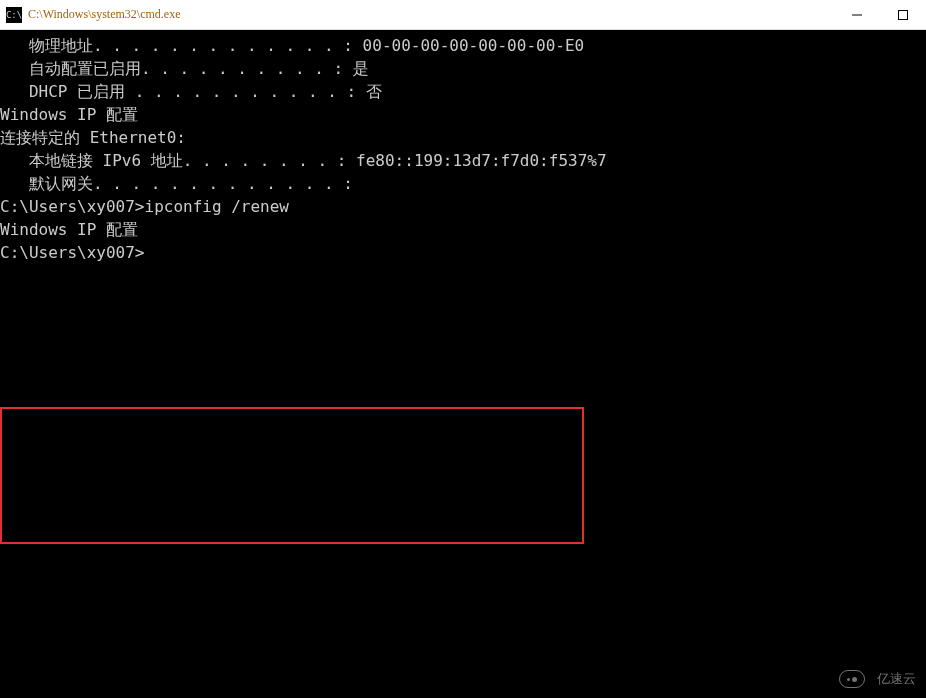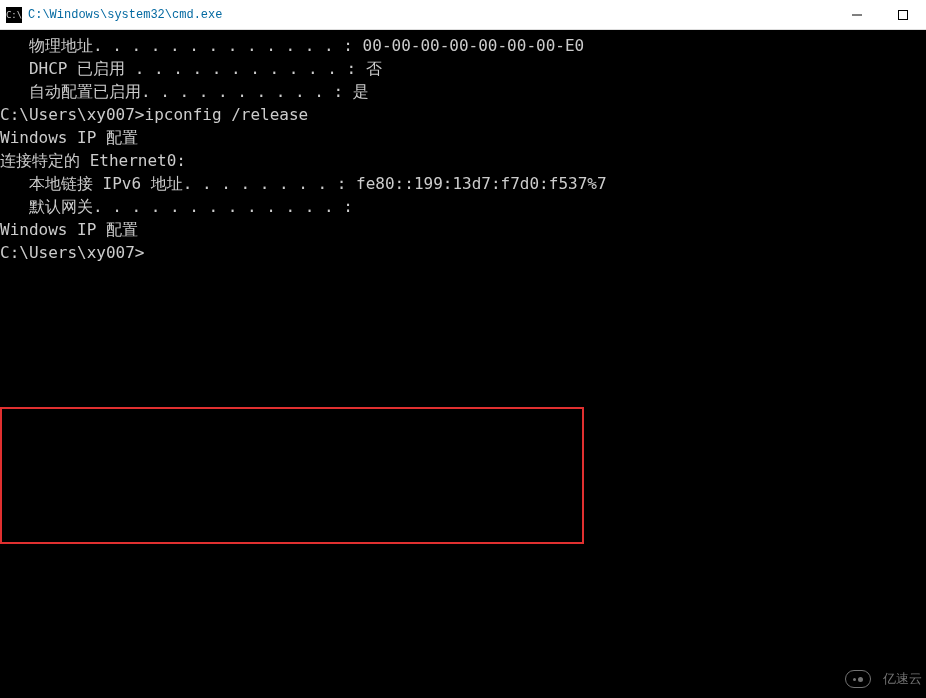--- a/index.html
+++ b/index.html
@@ -36,23 +36,23 @@
       height: 16px;
       background: #000;
       display: flex;
       align-items: center;
       justify-content: center;
       font-size: 9px;
       color: #ccc;
       font-family: monospace;
     }
     .title-text {
-      color: #0369a1;
+      color: #a16207;
       font-size: 12px;
-      font-family: Liberation Mono, monospace;
+      font-family: Liberation Serif, serif;
     }
     .titlebar-right {
       display: flex;
       align-items: center;
       height: 100%;
     }
     .win-btn {
       width: 46px;
       height: 100%;
       display: flex;
@@ -75,21 +75,21 @@
       white-space: pre;
       padding-left: 0;
     }
     .highlight-box {
       position: absolute;
       border: 2px solid #e03030;
       pointer-events: none;
     }
     .watermark {
       position: absolute;
-      right: 4px;
+      right: 10px;
       bottom: 10px;
       color: #888;
       font-size: 13px;
       display: flex;
       align-items: center;
       gap: 12px;
       font-family: "Microsoft YaHei", sans-serif;
       opacity: 0.85;
     }
     .watermark-icon {
@@ -140,33 +140,33 @@
           <rect x="0.5" y="0.5" width="9" height="9" fill="none" stroke="#000" stroke-width="1"></rect>
         </svg>
     </div>
   </div>
 </div>
 
 <div class="scrollbar-right"></div>
 
 <div class="terminal">
   <div class="line">   物理地址. . . . . . . . . . . . . : 00-00-00-00-00-00-00-E0</div>
+  <div class="line">   自动配置已启用. . . . . . . . . . : 是</div>
   <div class="line">   DHCP 已启用 . . . . . . . . . . . : 否</div>
-  <div class="line">   自动配置已启用. . . . . . . . . . : 是</div>
   <div class="line"></div>
-  <div class="line">C:\Users\xy007&gt;ipconfig /release</div>
   <div class="line"></div>
   <div class="line">Windows IP 配置</div>
   <div class="line"></div>
   <div class="line"></div>
   <div class="line">连接特定的 Ethernet0:</div>
   <div class="line"></div>
   <div class="line">   本地链接 IPv6 地址. . . . . . . . : fe80::199:13d7:f7d0:f537%7</div>
   <div class="line">   默认网关. . . . . . . . . . . . . :</div>
   <div class="line"></div>
+  <div class="line">C:\Users\xy007&gt;ipconfig /renew</div>
   <div class="line"></div>
   <div class="line">Windows IP 配置</div>
   <div class="line"></div>
   <div class="line"></div>
   <div class="line">C:\Users\xy007&gt;</div>
 
   <div class="highlight-box" style="left:0px;top:377px;width:584px;height:137px;"></div>
 </div>
 
 <div class="watermark">

